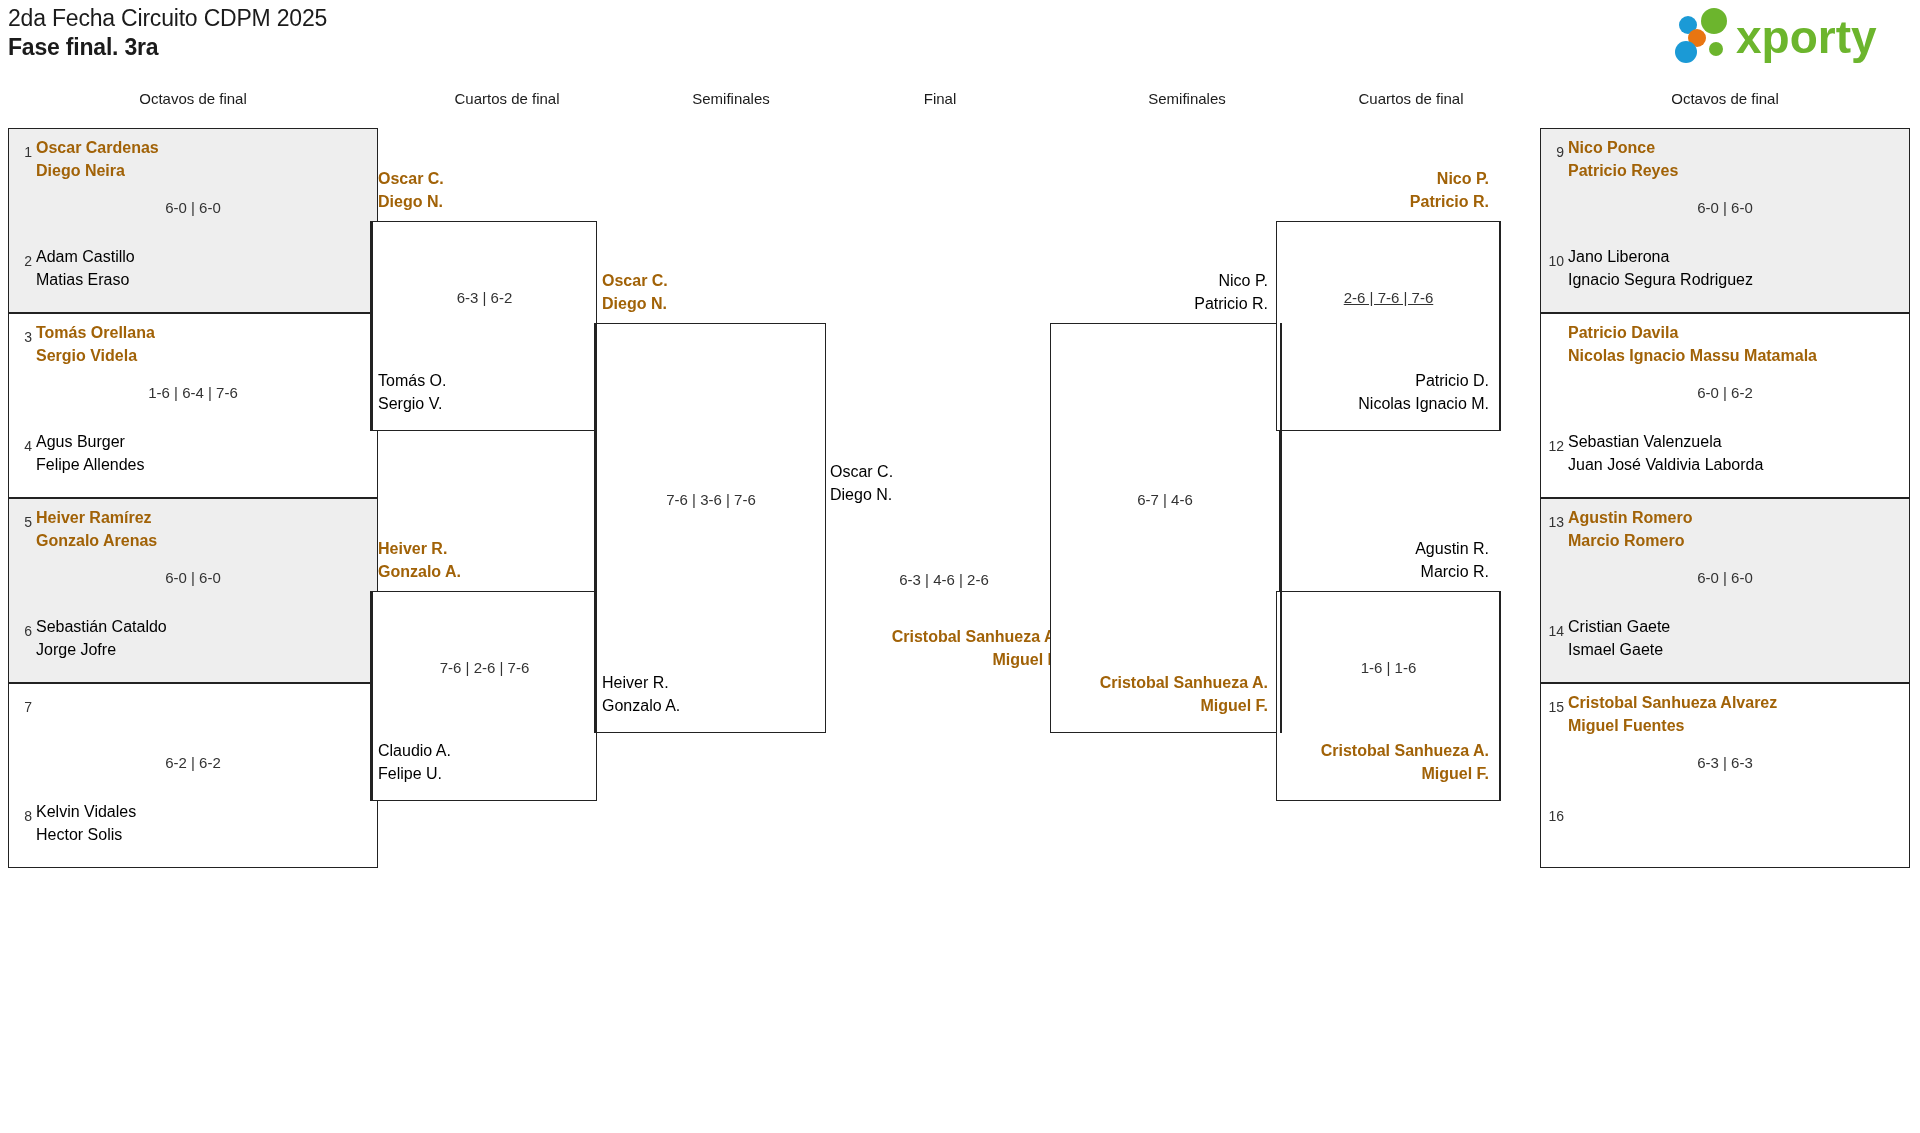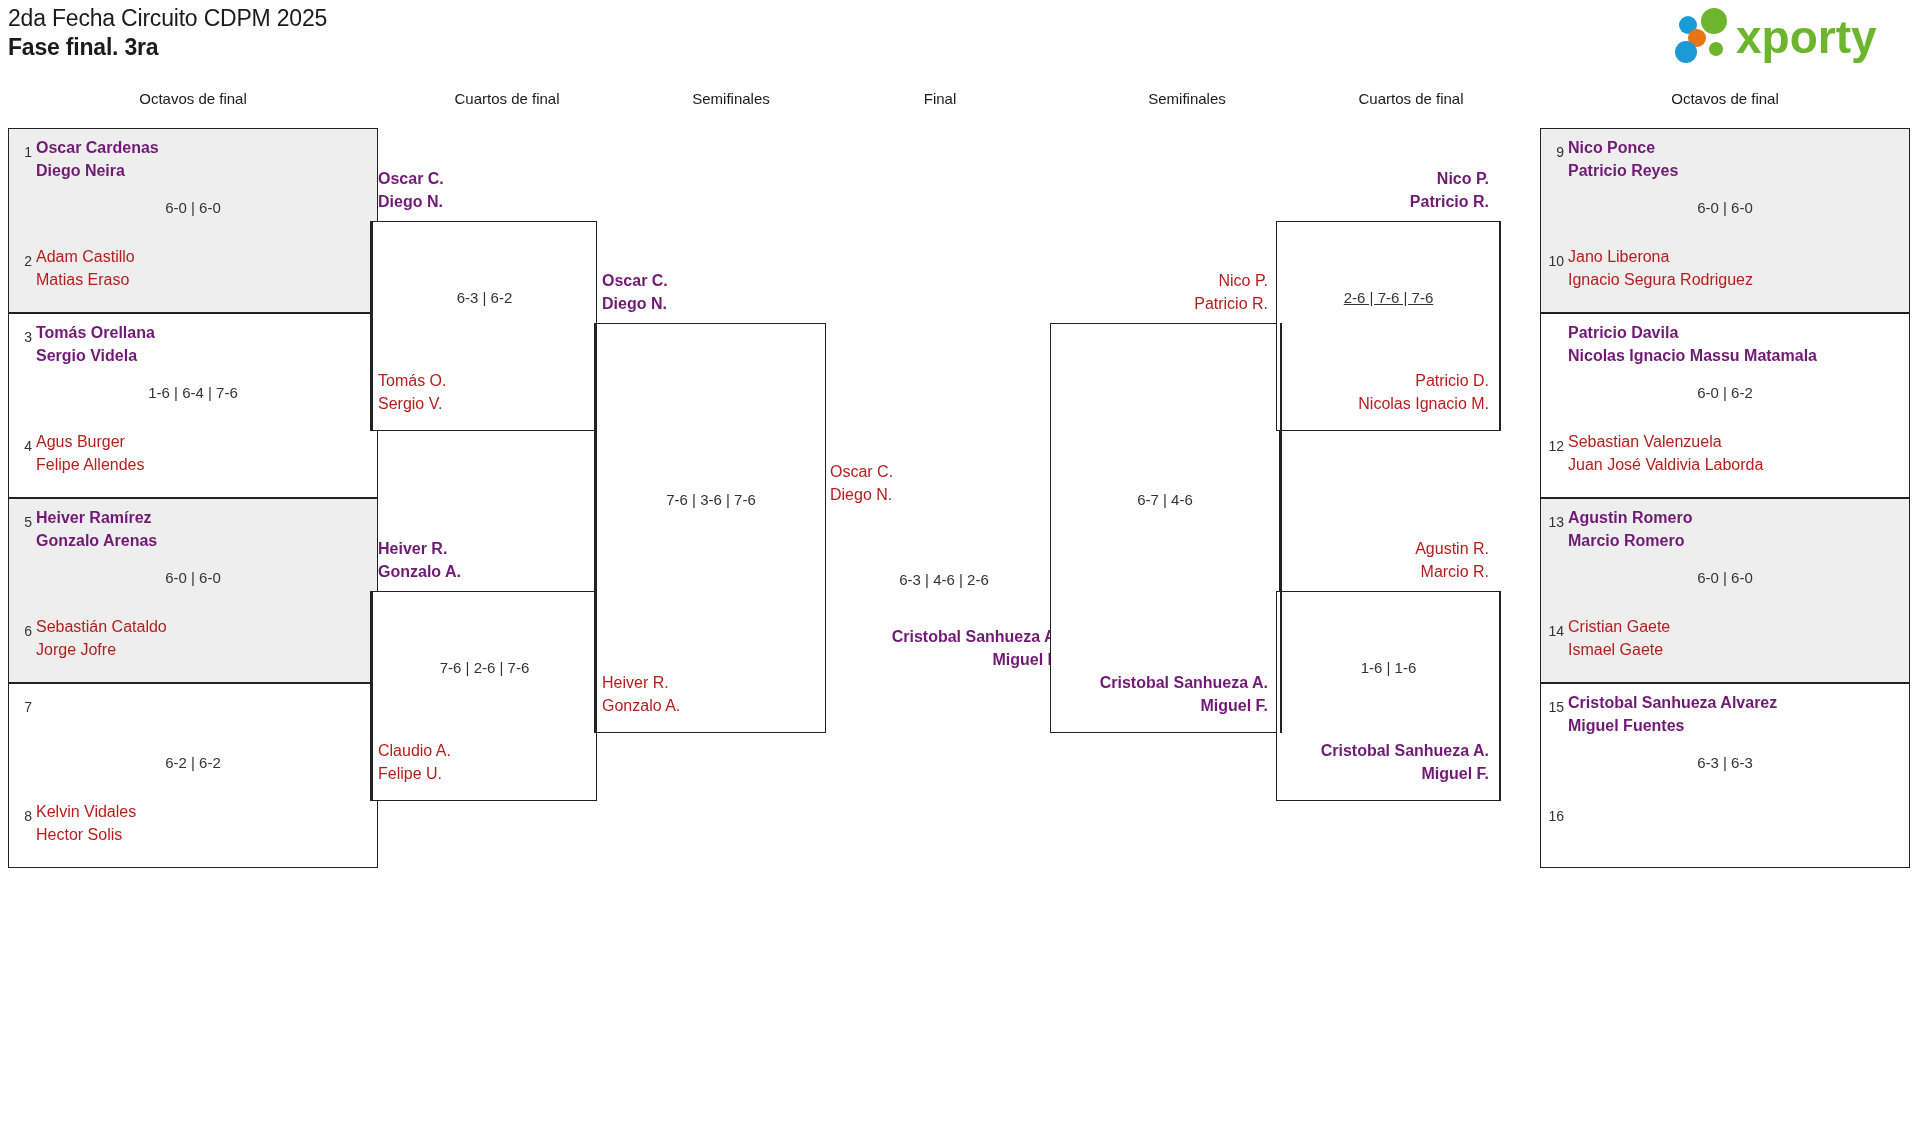--- a/index.html
+++ b/index.html
@@ -29,22 +29,22 @@
   .mbox{position:absolute;box-sizing:border-box;border:1px solid #222222;}
   .mbox.shaded{background:#eeeeee;}
   .mbox.plain{background:#ffffff;}
   .seed{
     position:absolute;font-size:14px;color:#333333;line-height:16px;
     width:22px;text-align:right;
   }
   .names{
     position:absolute;font-size:16px;line-height:23px;white-space:nowrap;
   }
-  .names.win{font-weight:bold;color:#701a75;}
-  .names.lose{font-weight:normal;color:#b91c1c;}
+  .names.win{font-weight:bold;color:#a16207;}
+  .names.lose{font-weight:normal;color:#000000;}
   .names.ralign{text-align:right;}
   .score{
     position:absolute;font-size:15px;line-height:20px;color:#333333;
     white-space:nowrap;text-align:center;
   }
   .connector{position:absolute;background:#222222;}
 </style>
 </head>
 <body>
 

